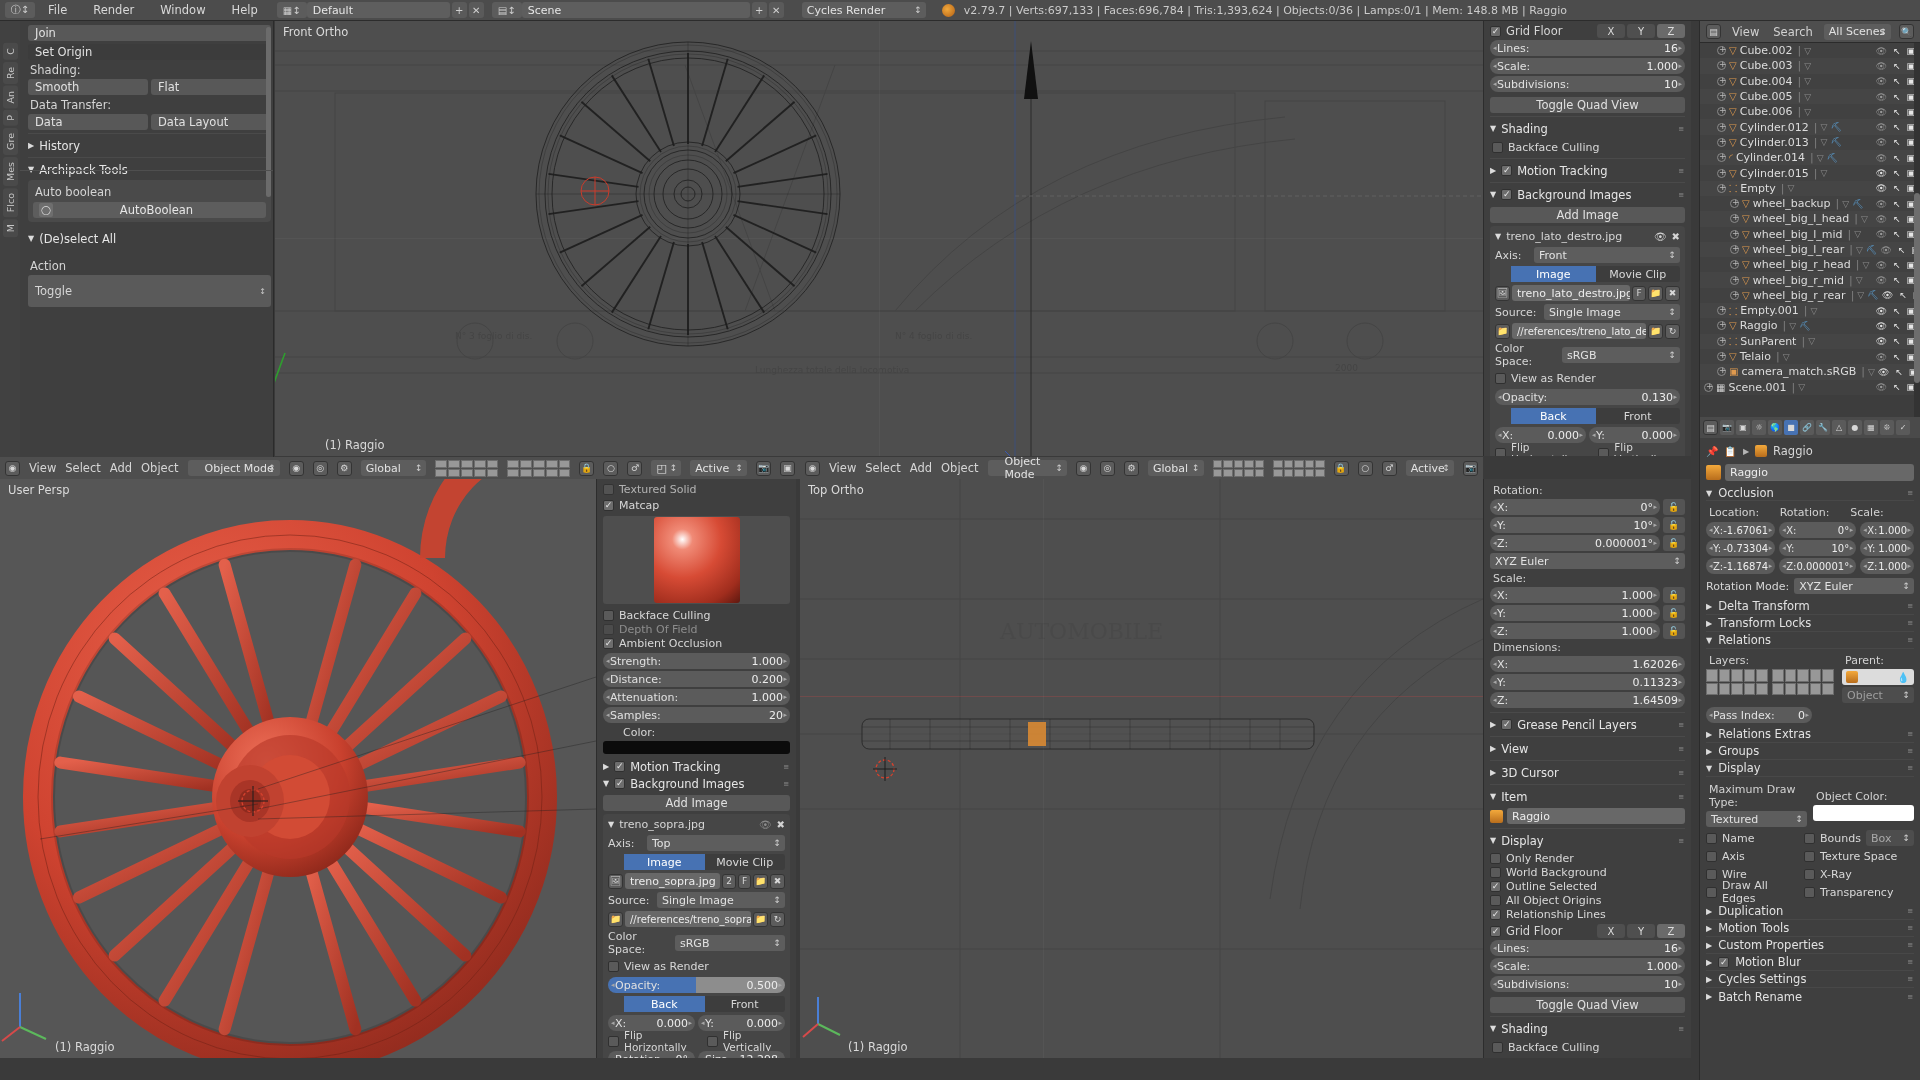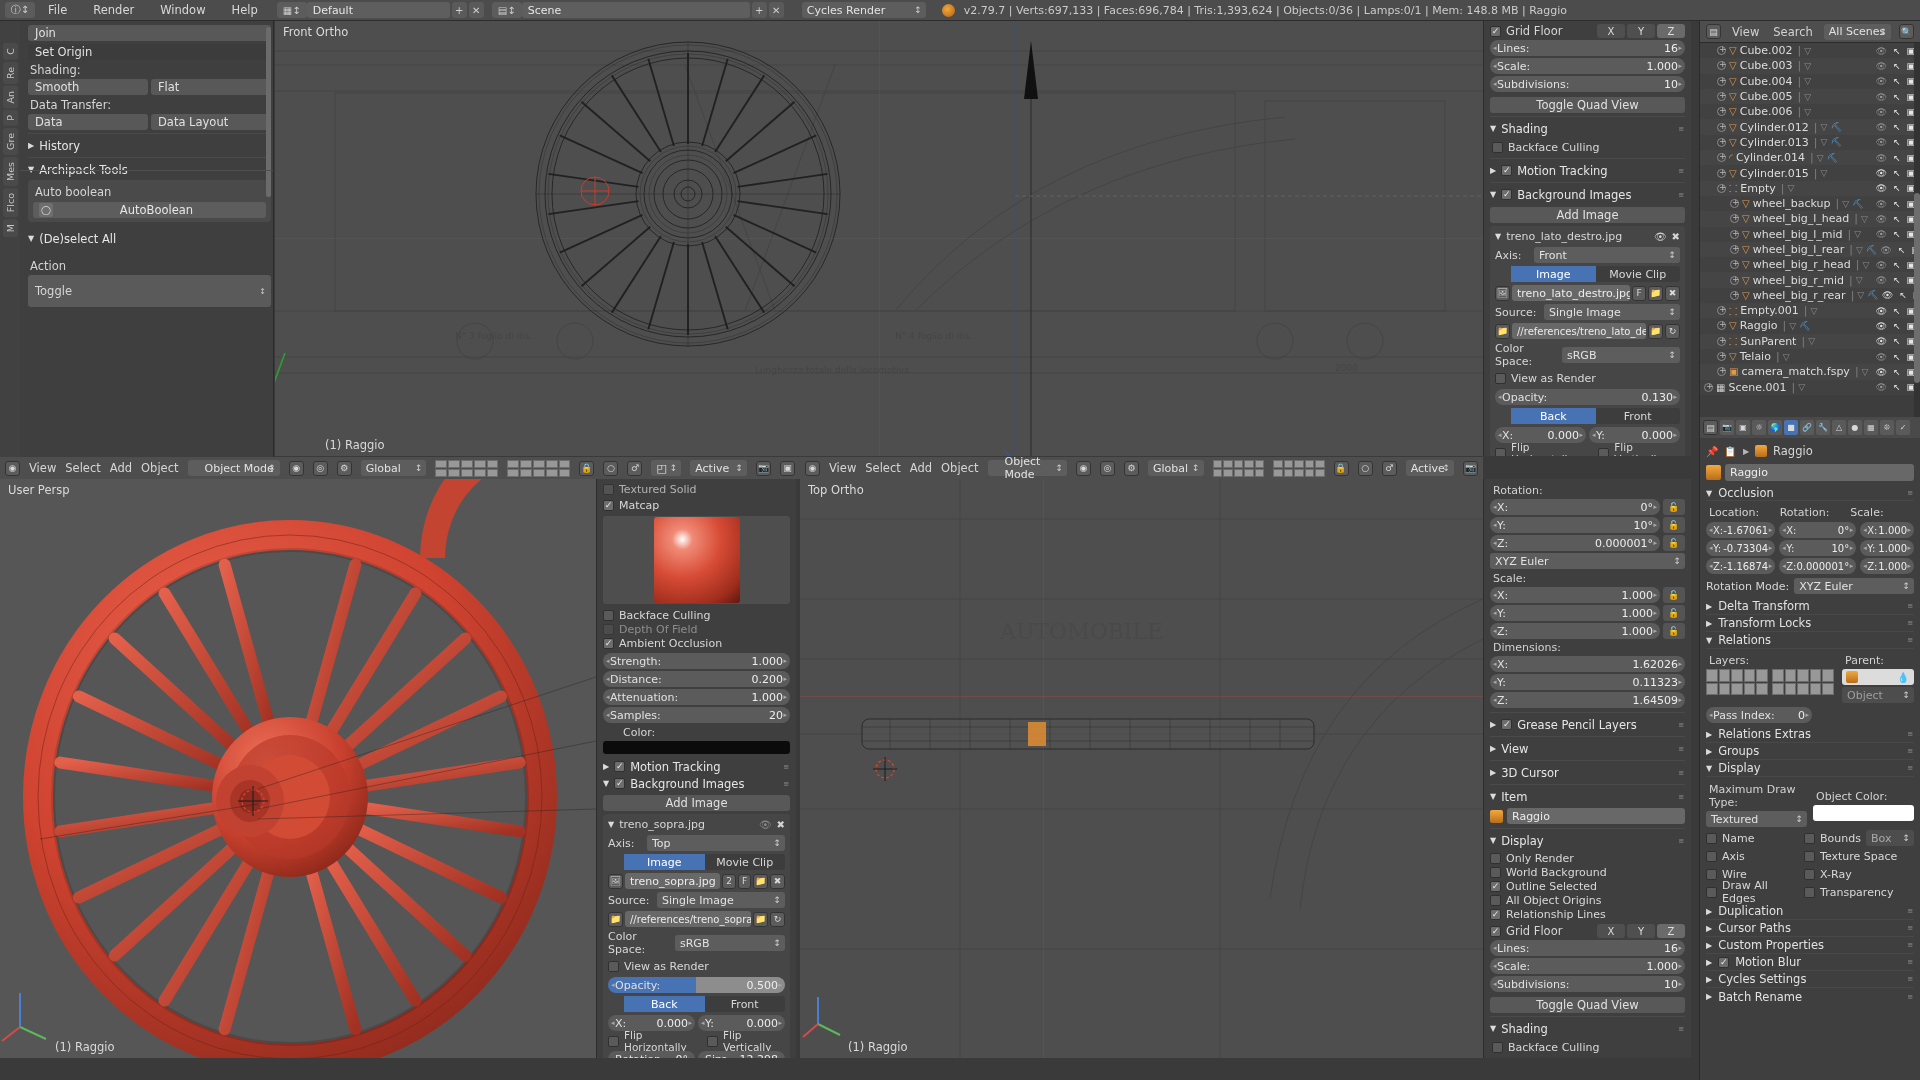--- a/index.html
+++ b/index.html
@@ -1189,21 +1189,21 @@
           <span style="color: rgb(139, 139, 139); font-size: 9px;">▽</span>
           <span class="oleye">
             <span>👁</span>
             <span class="vis">↖</span>
             <span class="vis">▣</span>
           </span>
         </div>
         <div class="olrow" style="padding-left: 17px;">
           <span class="oltri"></span>
           <span class="olmesh">▣</span>
-          <span>camera_match.fspy</span>
+          <span>camera_match.sRGB</span>
           <span style="color: rgb(126, 126, 126); margin-left: 2px;">|</span>
           <span style="color: rgb(139, 139, 139); font-size: 9px;">▽</span>
           <span class="oleye">
             <span class="vis">👁</span>
             <span class="vis">↖</span>
             <span class="vis">▣</span>
           </span>
         </div>
         <div class="olrow" style="padding-left: 4px;">
           <span class="oltri"></span>
@@ -1431,21 +1431,21 @@
             </div>
         </div>
       </div>
       <div class="pacc" style="height:17px;margin-top:4px;">
         <span class="tri">▶</span>
         <span>Duplication</span>
         <span class="grip">≡</span>
         </div>
       <div class="pacc" style="height:17px;">
         <span class="tri">▶</span>
-        <span>Cursor Paths</span>
+        <span>Motion Tools</span>
         <span class="grip">≡</span>
         </div>
       <div class="pacc" style="height:17px;">
         <span class="tri">▶</span>
         <span>Custom Properties</span>
         <span class="grip">≡</span>
         </div>
       <div class="pacc" style="height:17px;">
         <span class="tri">▶</span>
         <div class="cbx on"></div>

